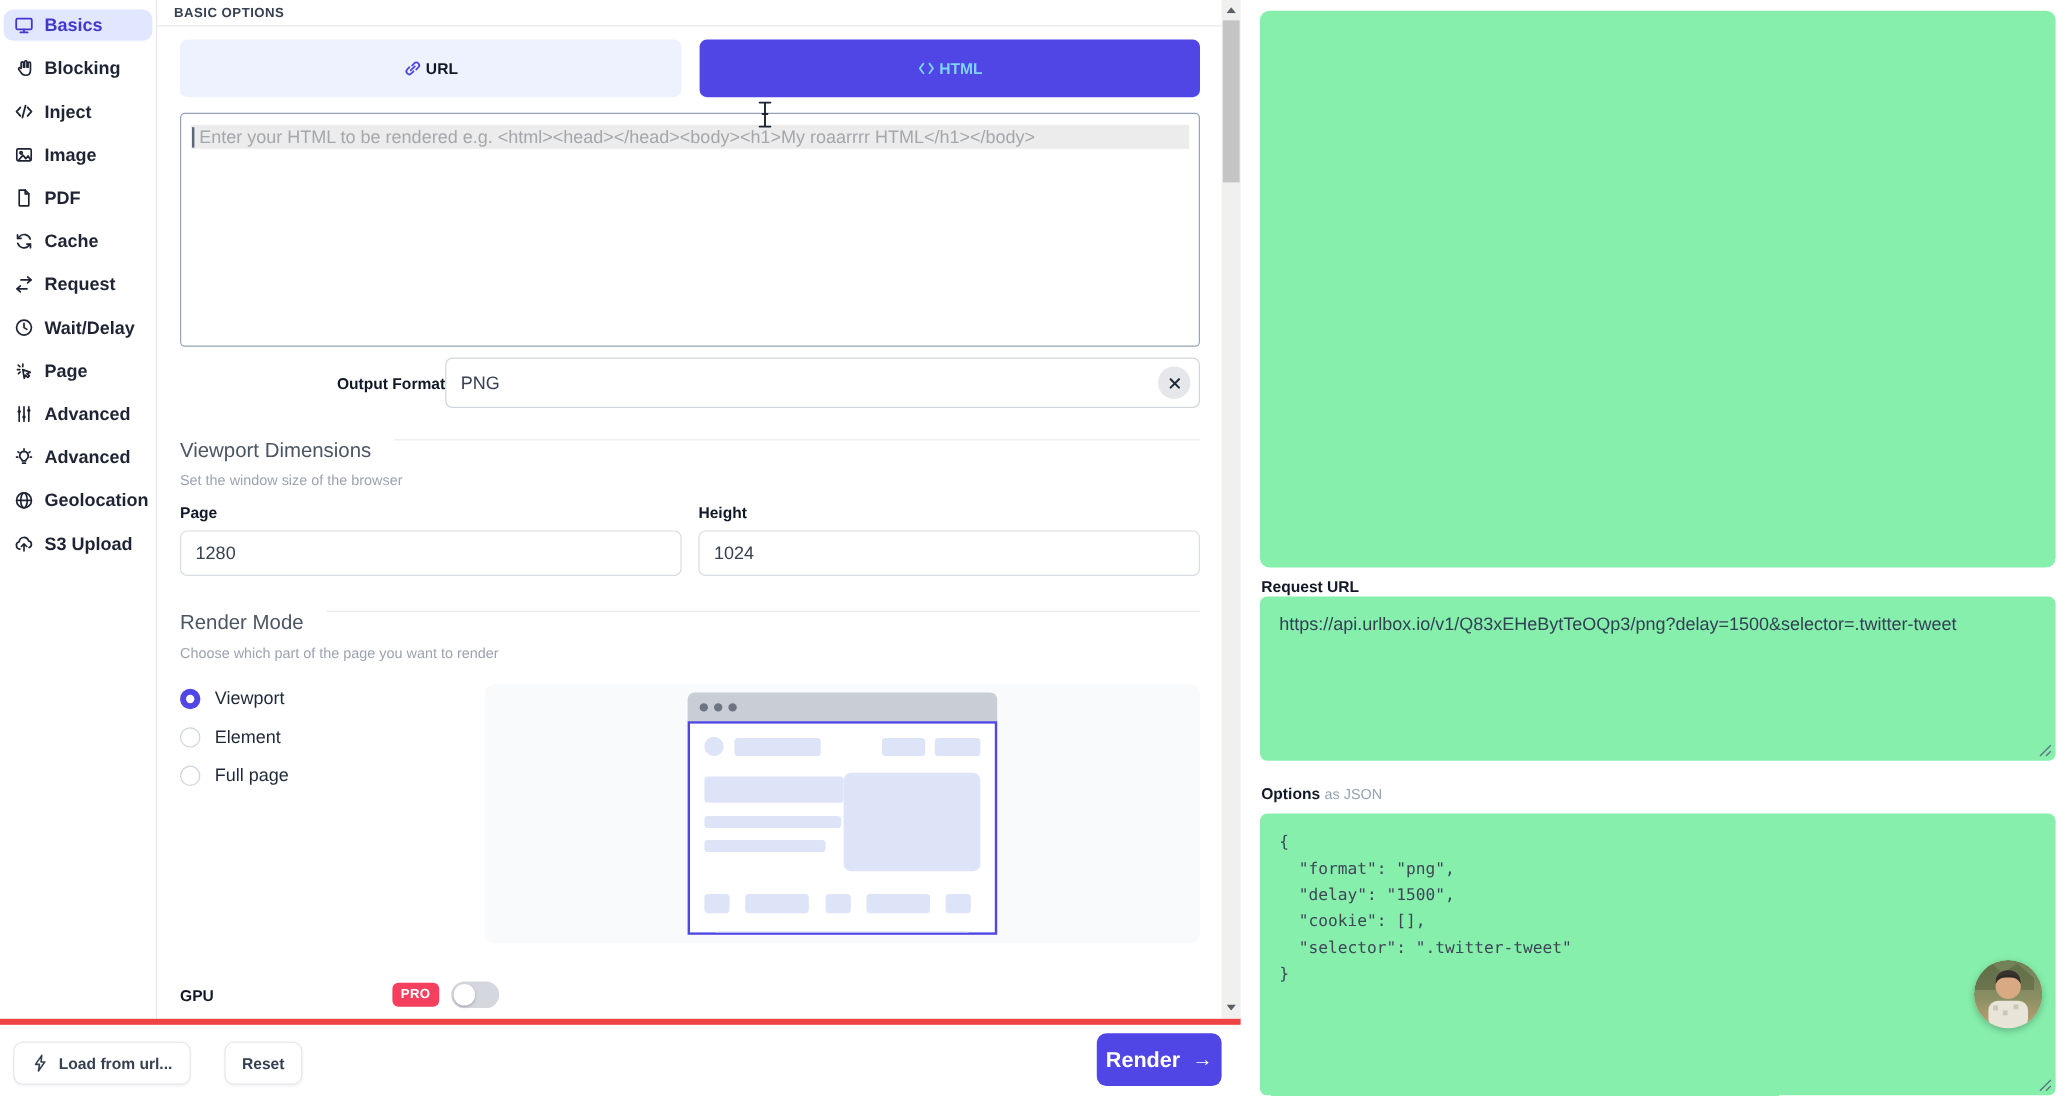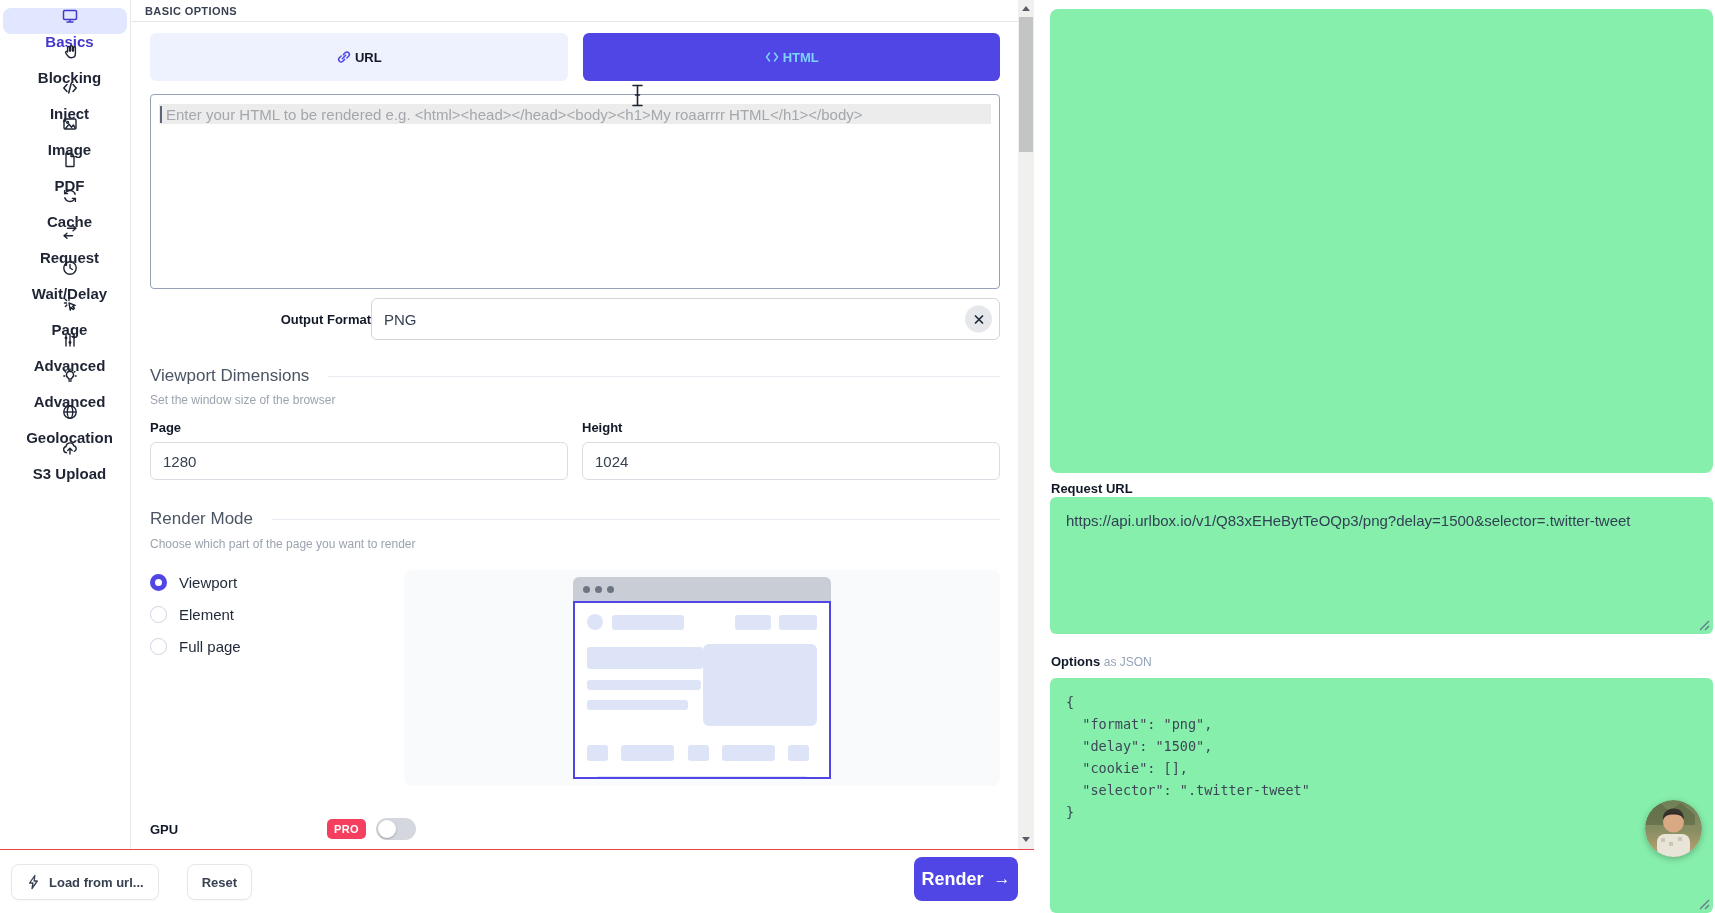--- a/index.html
+++ b/index.html
@@ -14,21 +14,21 @@
 
   
   .sidebar {
     position:absolute; left:0; top:0; width:131px; height:849px;
     background:#fff; border-right:1px solid #e5e7eb; padding-top:8px;
   }
   .side-item {
     display:flex; align-items:center; gap:9px;
     height:26px; margin:0 3px 10px 3px; padding-left:9px;
     border-radius:8px; font-size:15px; font-weight:600; color:#1e2433;
-    cursor:pointer; white-space:nowrap;flex-direction:column;
+    cursor:pointer; white-space:nowrap;
   }
   .side-item.active { background:#e0e7ff; color:#4338ca; }
   .icon16 { width:16px; height:16px; flex:0 0 auto; }
 
   
   .main { position:absolute; left:131px; top:0; width:887px; height:849px; background:#fff; }
   .main-header {
     height:22px; border-bottom:1px solid #e5e7eb; padding:5px 0 0 14px;
     font-size:11px; font-weight:700; color:#374151; letter-spacing:.4px;
   }
@@ -59,21 +59,21 @@
   .format-wrap input {
     width:100%; height:100%; border:1px solid #d1d5db; border-radius:6px;
     font:15px "Liberation Sans", sans-serif; color:#374151; padding:0 44px 0 12px; outline:none;
   }
   .clear-btn {
     position:absolute; right:8px; top:50%; transform:translateY(-50%);
     width:27px; height:27px; border-radius:50%; background:#e5e7eb; border:none;
     display:flex; align-items:center; justify-content:center; cursor:pointer; color:#1f2937;
   }
 
-  .sec-head { position:absolute; left:19px; right:18px; display:flex; align-items:center; gap:19px; font-size:17px; color:#4b5563; }
+  .sec-head { position:absolute; left:19px; right:18px; display:flex; gap:19px; font-size:17px; color:#4b5563; }
   .sec-head .rule { flex:1; height:1px; background:#e8ebf1; }
   .sec-sub { position:absolute; left:19px; font-size:12px; color:#9ca3af; }
   .vp-head { top:344px; } .vp-sub { top:371px; }
   .rm-head { top:487px; } .rm-sub { top:515px; }
 
   .dims { position:absolute; top:398px; left:19px; right:18px; display:flex; gap:14px; }
   .dim { flex:1; }
   .dim label { display:block; font-size:13px; font-weight:600; color:#111827; margin-bottom:7px; }
   .dim input {
     width:100%; height:38px; border:1px solid #d8dce3; border-radius:6px;
@@ -106,21 +106,21 @@
   .toggle { margin-left:10px; width:40px; height:22px; border-radius:11px; background:#d4d7dd; position:relative; cursor:pointer; }
   .knob { position:absolute; left:2px; top:2px; width:18px; height:18px; border-radius:50%; background:#fff; box-shadow:0 1px 2px rgba(0,0,0,.25); }
 
   
   .scrollbar { position:absolute; left:1018px; top:0; width:16px; height:849px; background:#f0f0ee; }
   .sb-arrow { position:absolute; left:0; width:16px; height:14px; display:flex; align-items:center; justify-content:center; cursor:pointer; }
   .sb-up { top:1px; } .sb-down { bottom:3px; }
   .sb-thumb { position:absolute; left:1px; top:17px; width:14px; height:135px; background:#c3c5c4; cursor:pointer; }
 
   
-  .footer { position:absolute; left:0; bottom:0; width:1034px; height:64px; background:#fff; border-top:1px solid #ef4444; }
+  .footer { position:absolute; left:0; bottom:0; width:1034px; height:64px; background:#fff; border-top:5px solid #ef4444; }
   .left-btns { position:absolute; left:11px; top:14px; display:flex; gap:28px; }
   .btn {
     height:36px; border:1px solid #e5e7eb; border-radius:8px; background:#fff;
     display:flex; align-items:center; gap:7px; padding:0 14px;
     font-size:13px; font-weight:600; color:#374151; cursor:pointer;
     box-shadow:0 1px 2px rgba(16,24,40,.04);
   }
   .render-btn {
     position:absolute; right:16px; top:7px; width:104px; height:44px;
     background:#4f46e5; border:none; border-radius:8px; cursor:pointer;

